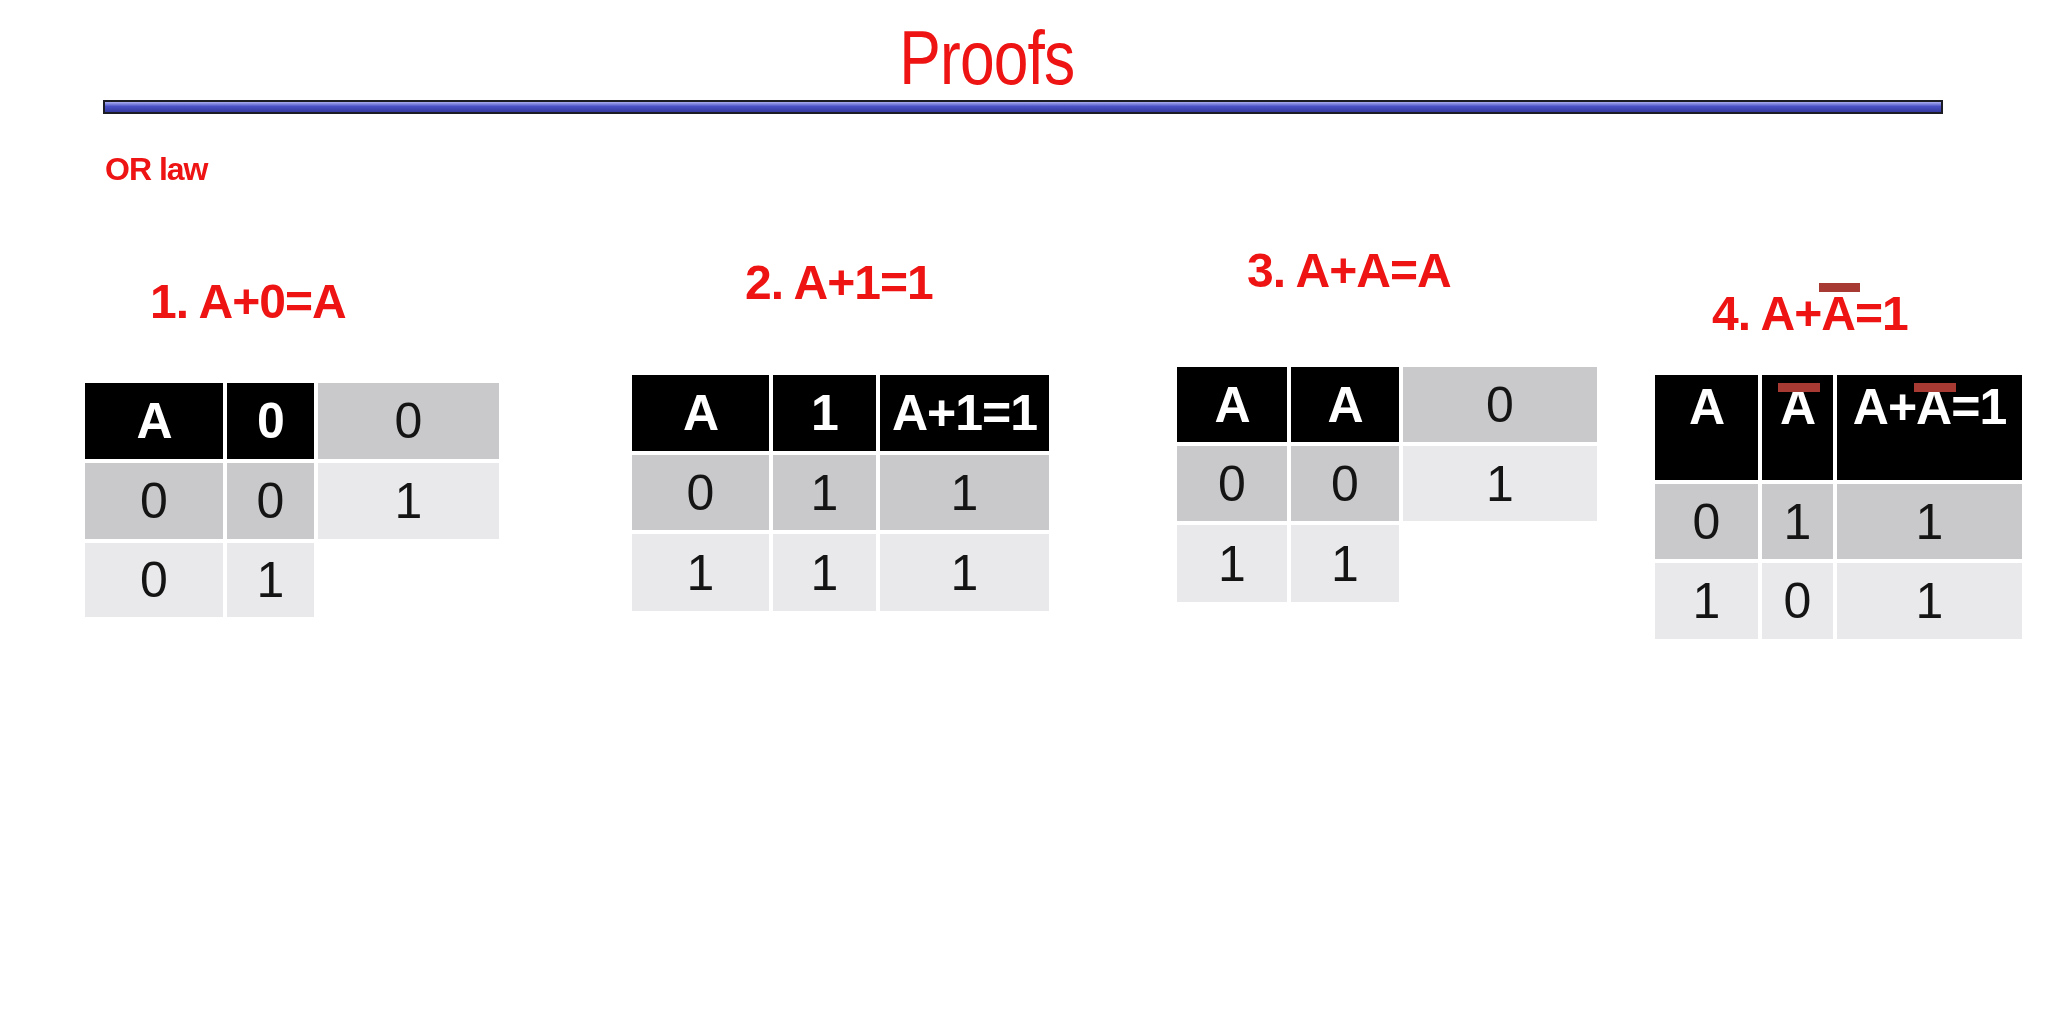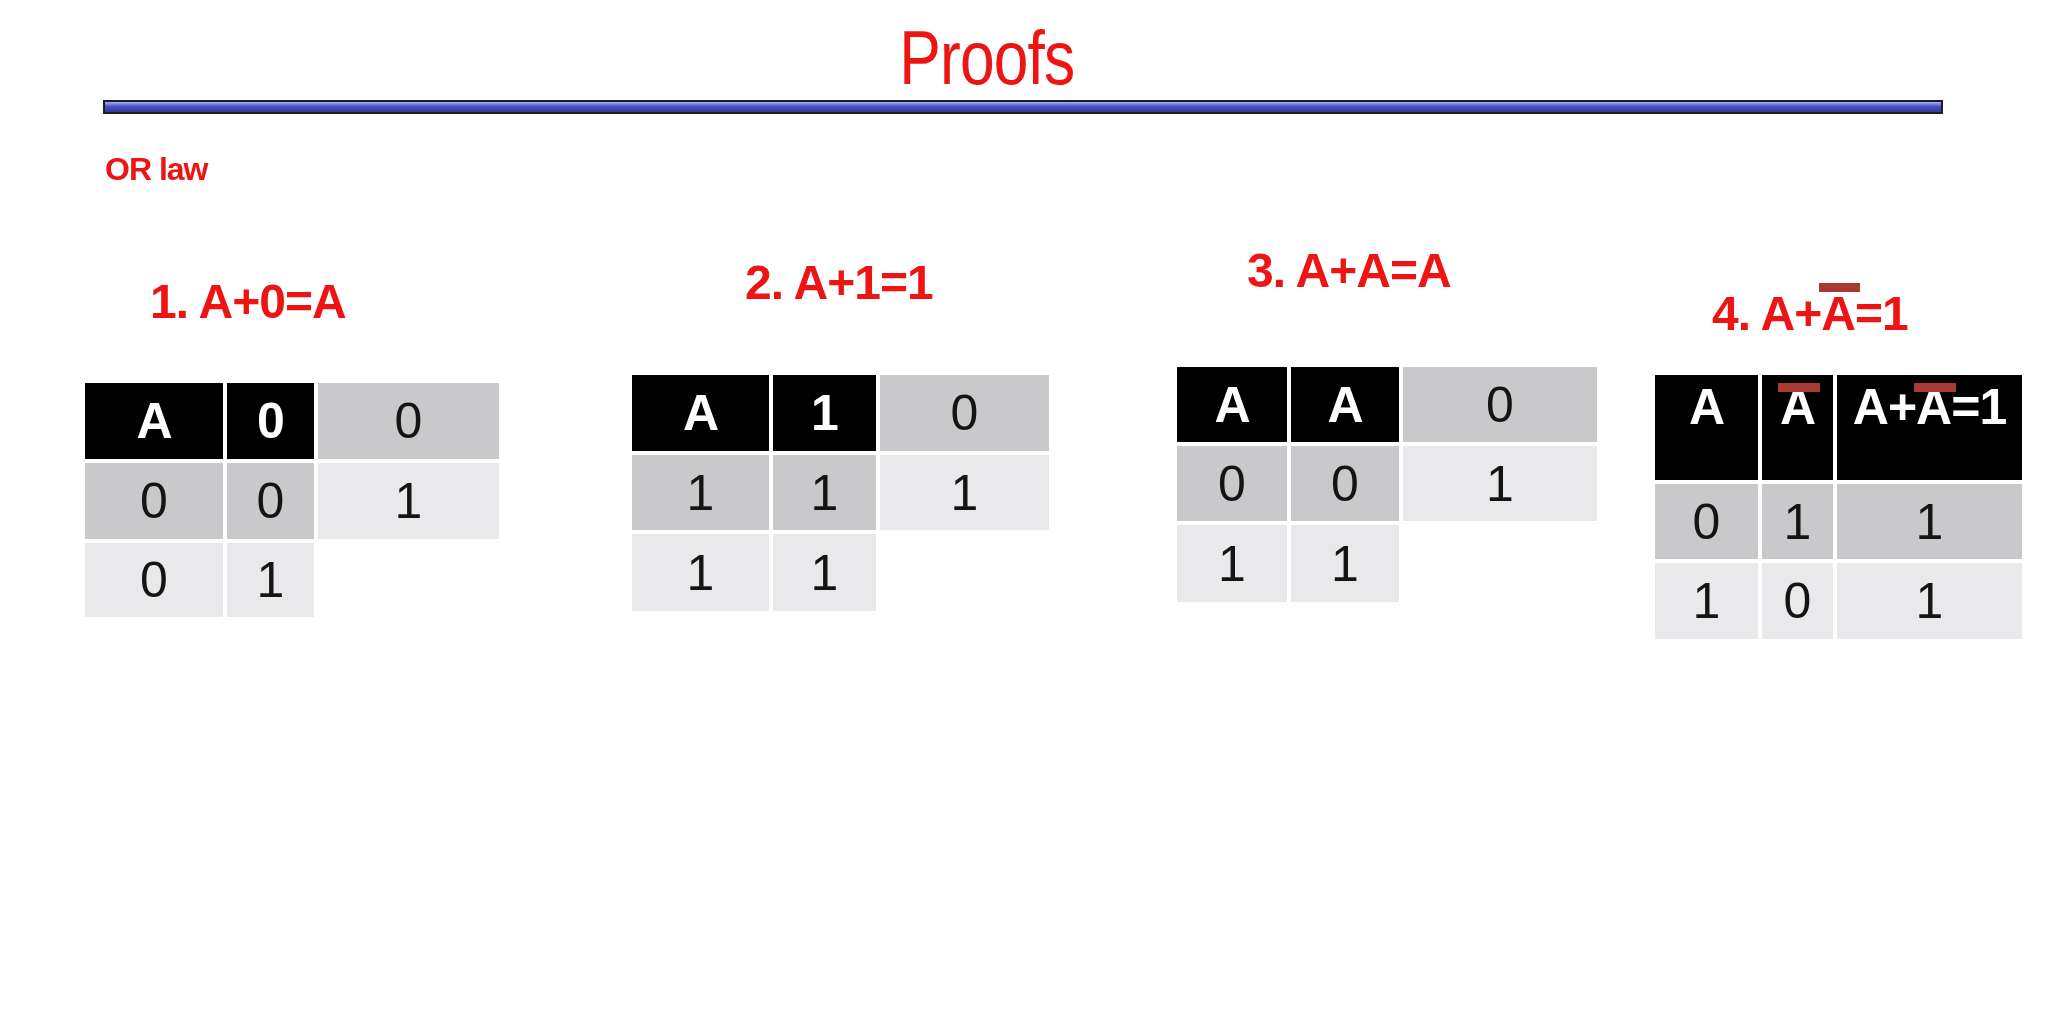--- a/index.html
+++ b/index.html
@@ -113,20 +113,23 @@
         <span>1</span>
       </div>
     </div>
   <div class="ttable t1">
       <div class="cell hd">
         <span>A</span>
       </div>
       <div class="cell hd">
         <span>1</span>
       </div>
+      <div class="cell hd">
+        <span>A+1=1</span>
+      </div>
       <div class="cell r1">
         <span>0</span>
       </div>
       <div class="cell r1">
         <span>1</span>
       </div>
       <div class="cell r1">
         <span>1</span>
       </div>
       <div class="cell r2">

